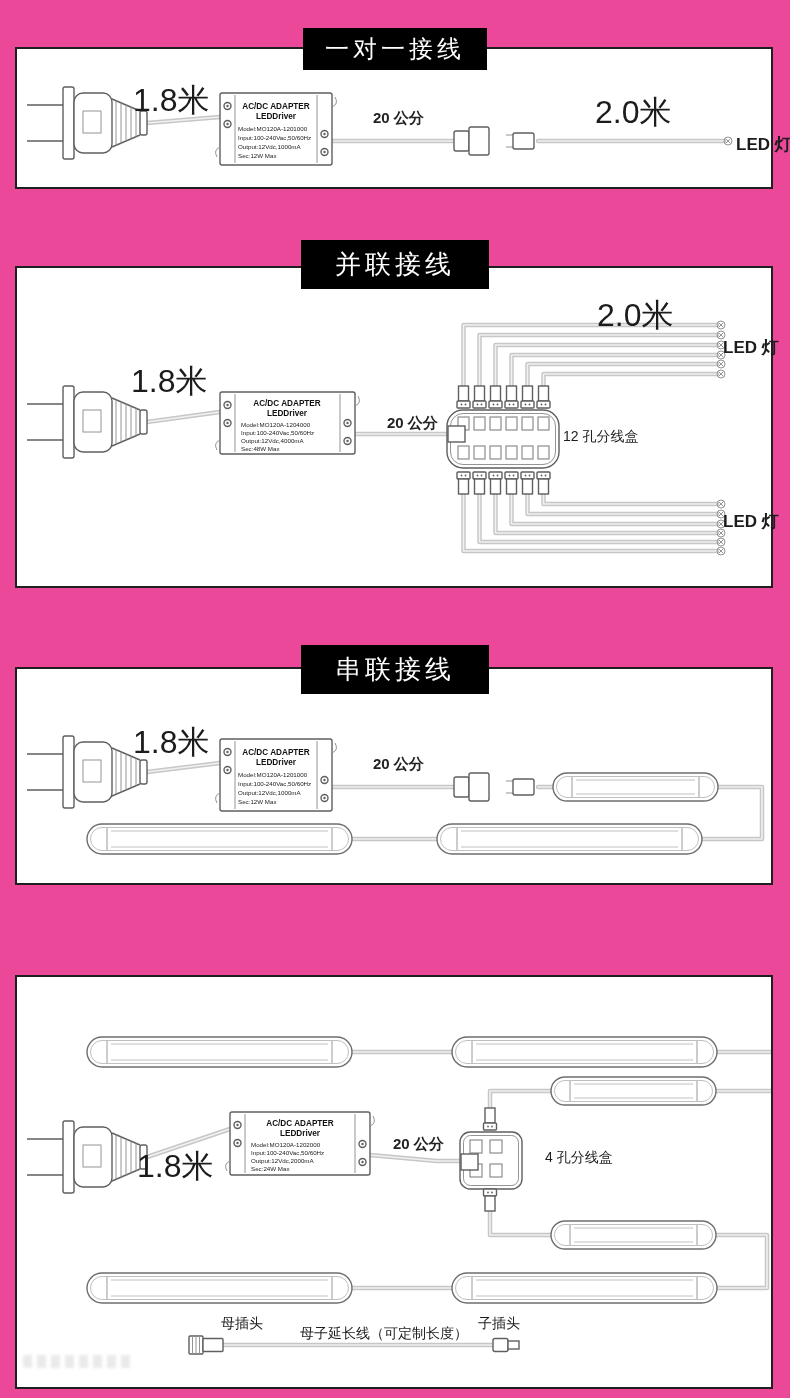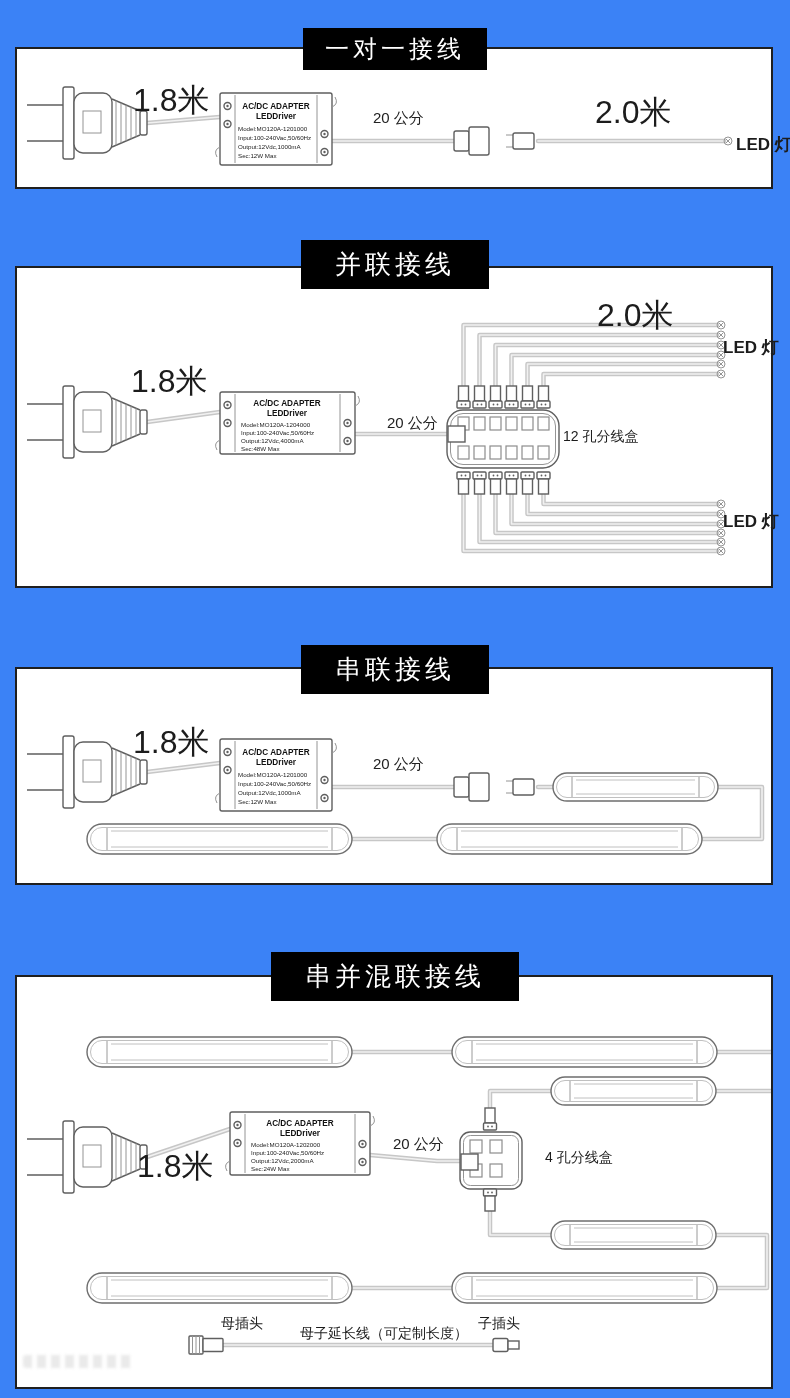--- a/index.html
+++ b/index.html
@@ -1,24 +1,24 @@
 <!DOCTYPE html>
 <html><head>
 <meta charset="utf-8">
 <style>
   html,body{margin:0;padding:0;background:#fff}
-  .page{position:relative;width:790px;height:1398px;background:#3b82f6;overflow:hidden;
+  .page{position:relative;width:790px;height:1398px;background:#ec4899;overflow:hidden;
         font-family:"Liberation Sans",sans-serif;color:#1c1c1c}
   .banner{position:absolute;left:50%;transform:translateX(-50%);background:#000;color:#fff;
           font-size:26px;letter-spacing:4px;padding:7px 34px;z-index:5;white-space:nowrap}
   .frame{position:absolute;left:15px;width:758px;border:2px solid #1f1f1f;box-sizing:border-box;background:#fff}
   .frame svg{position:absolute;left:0;top:0;display:block}
   .lbl{position:absolute;white-space:nowrap;color:#1c1c1c;z-index:3}
   .lbl.big{font-size:32px}
-  .lbl.mid{font-size:15px;font-weight:400;color:#222}
+  .lbl.mid{font-size:15px;font-weight:700;color:#222}
   .lbl.small{font-size:17px;font-weight:700}
   .lbl.tag{font-size:14px;font-weight:400}
   .wm{position:absolute;width:112px;height:13px;border-radius:3px;opacity:.75;filter:blur(1.5px);
       background:repeating-linear-gradient(90deg,#e3e3e3 0 9px,rgba(255,255,255,0) 9px 14px)}
   
   .w{stroke:#c7c7c7;stroke-width:4.5;fill:none;stroke-linecap:round;stroke-linejoin:round}
   .wc{stroke:#f1f1f1;stroke-width:1.6;fill:none;stroke-linecap:round;stroke-linejoin:round}
   .ol{stroke:#5f5f5f;stroke-width:1.4;fill:#fff}
   .ol2{stroke:#949494;stroke-width:1;fill:none}
   .slot{fill:#fff;stroke:#8d8d8d;stroke-width:1.2}
@@ -273,23 +273,20 @@
         <rect class="ol" x="496" y="110" width="21" height="16" rx="2"></rect>
       </g>
       <use href="#barS" x="536" y="104"></use>
       <use href="#barL" x="420" y="155"></use>
       <use href="#barL" x="70" y="155"></use>
     </svg>
     <div class="lbl big" style="left:116px;top:52px">1.8米</div>
     <div class="lbl mid" style="left:356px;top:86px">20 公分</div>
   </section>
 
-  <div class="banner" style="top:952px">
-    <span>串并混联接线</span>
-  </div>
   <section class="frame" style="top:975px;height:414px">
     <svg width="754" height="410" viewBox="0 0 754 410">
       <g>
         <path class="w" d="M335,75 H436"></path>
           <path class="wc" d="M335,75 H436"></path>
         <path class="w" d="M700,75 H757 V114 H699"></path>
           <path class="wc" d="M700,75 H757 V114 H699"></path>
         <path class="w" d="M533,114 H473 V131"></path>
           <path class="wc" d="M533,114 H473 V131"></path>
         <path class="w" d="M130,180 L213,152"></path>

